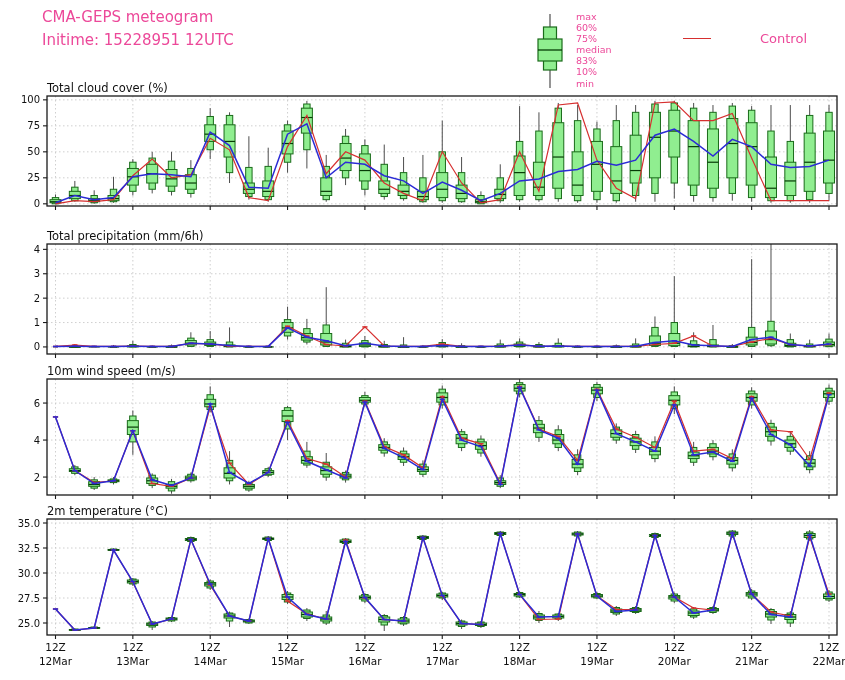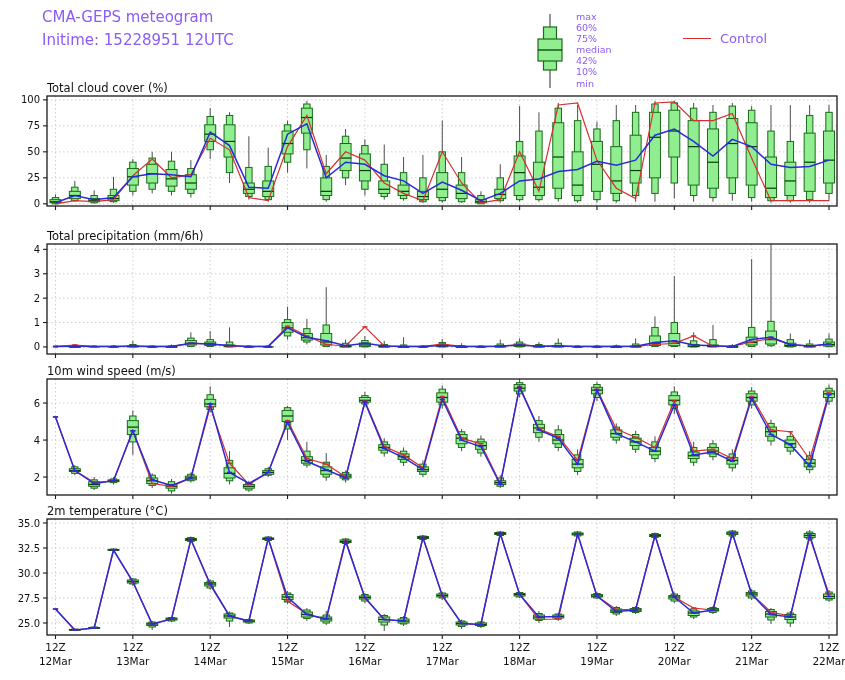--- a/index.html
+++ b/index.html
@@ -1,25 +1,25 @@
 <!DOCTYPE html>
 <html><head>
 <meta charset="utf-8">
 <style>
   html,body{margin:0;padding:0;background:#fff;}
   .page{position:relative;width:845px;height:680px;background:#ffffff;overflow:hidden;
-        font-family:"DejaVu Sans",sans-serif;color:#8b5cf6;}
+        font-family:"DejaVu Sans",sans-serif;color:#ec4899;}
   .header{position:absolute;left:42px;top:6px;line-height:23px;font-size:15px;}
   .boxlegend{position:absolute;left:534px;top:8px;}
   .boxlegend svg{position:absolute;left:0;top:4px;}
   .bl-labels{position:absolute;left:42px;top:3px;font-size:9.5px;line-height:11.1px;white-space:nowrap;}
   .linelegend{position:absolute;left:683px;top:26px;}
   .ll-row{display:flex;align-items:center;height:25px;}
   .ll-line{display:inline-block;width:28px;height:0;border-top:1.6px solid #000;margin-right:9px;}
-  .ll-label{font-size:13px;}
+  .ll-label{font-size:13px;margin-left:40px;}
   svg text{font-family:"DejaVu Sans",sans-serif;fill:#111;}
   #chart{position:absolute;left:0;top:0;}
 </style>
 </head>
 <body>
 
 <div class="page">
 
   <div class="header">
     <div>CMA-GEPS meteogram</div>
@@ -31,21 +31,21 @@
       <line x1="16" y1="2" x2="16" y2="76" stroke="#4d4d4d" stroke-width="1.2"></line>
       <rect x="9.5" y="15" width="13" height="43" fill="#90ee90" stroke="#1a6b1a" stroke-width="1.2"></rect>
       <rect x="4" y="27" width="24" height="22" fill="#90ee90" stroke="#1a6b1a" stroke-width="1.2"></rect>
       <line x1="4" y1="38" x2="28" y2="38" stroke="#063b06" stroke-width="1.3"></line>
     </svg>
     <div class="bl-labels">
       <div>max</div>
       <div>60%</div>
       <div>75%</div>
       <div>median</div>
-      <div>42%</div>
+      <div>83%</div>
       <div>10%</div>
       <div>min</div>
     </div>
   </div>
 
   <div class="linelegend">
     <div class="ll-row">
       <span class="ll-line" style="border-top-color:#d62f2f;"></span>
       <span class="ll-label">Control</span>
     </div>

